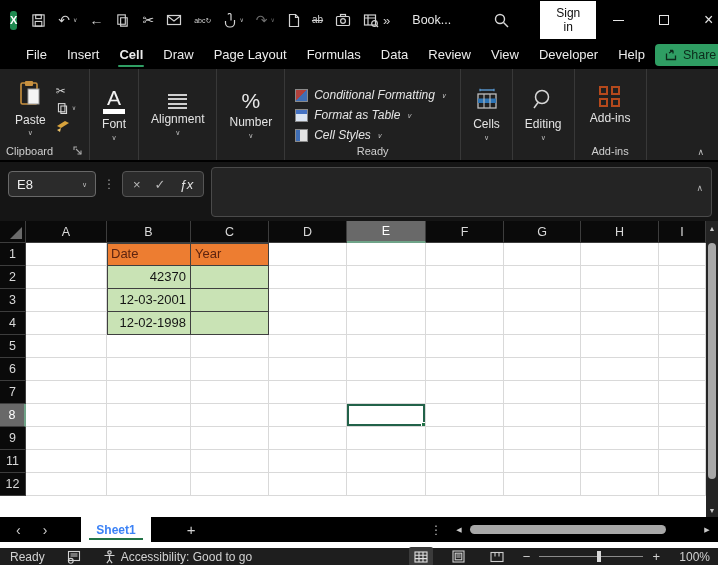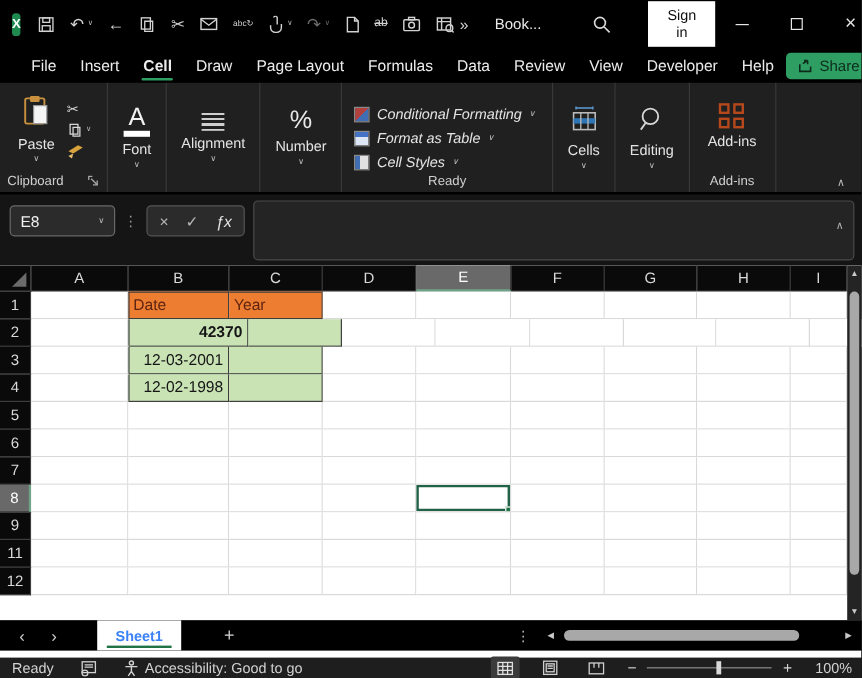--- a/index.html
+++ b/index.html
@@ -444,21 +444,21 @@
           <div class="cell" style="width: 78px;"></div>
           <div class="cell" style="width: 79px;"></div>
           <div class="cell" style="width: 78px;"></div>
           <div class="cell" style="width: 77px;"></div>
           <div class="cell" style="width: 78px;"></div>
           <div class="cell" style="width: 47px;"></div>
         </div>
         <div class="g-row">
           <div class="row-h">2</div>
           <div class="cell" style="width: 81px;"></div>
-          <div class="cell c-data right" style="width: 100px; box-shadow: rgb(63, 63, 63) 1px 0px 0px inset; font-weight: bold;">42370</div>
+          <div class="cell c-data right" style="width: 84px; box-shadow: rgb(63, 63, 63) 1px 0px 0px inset;">42370</div>
           <div class="cell c-data" style="width: 78px;"></div>
           <div class="cell" style="width: 78px;"></div>
           <div class="cell" style="width: 79px;"></div>
           <div class="cell" style="width: 78px;"></div>
           <div class="cell" style="width: 77px;"></div>
           <div class="cell" style="width: 78px;"></div>
           <div class="cell" style="width: 47px;"></div>
         </div>
         <div class="g-row">
           <div class="row-h">3</div>

